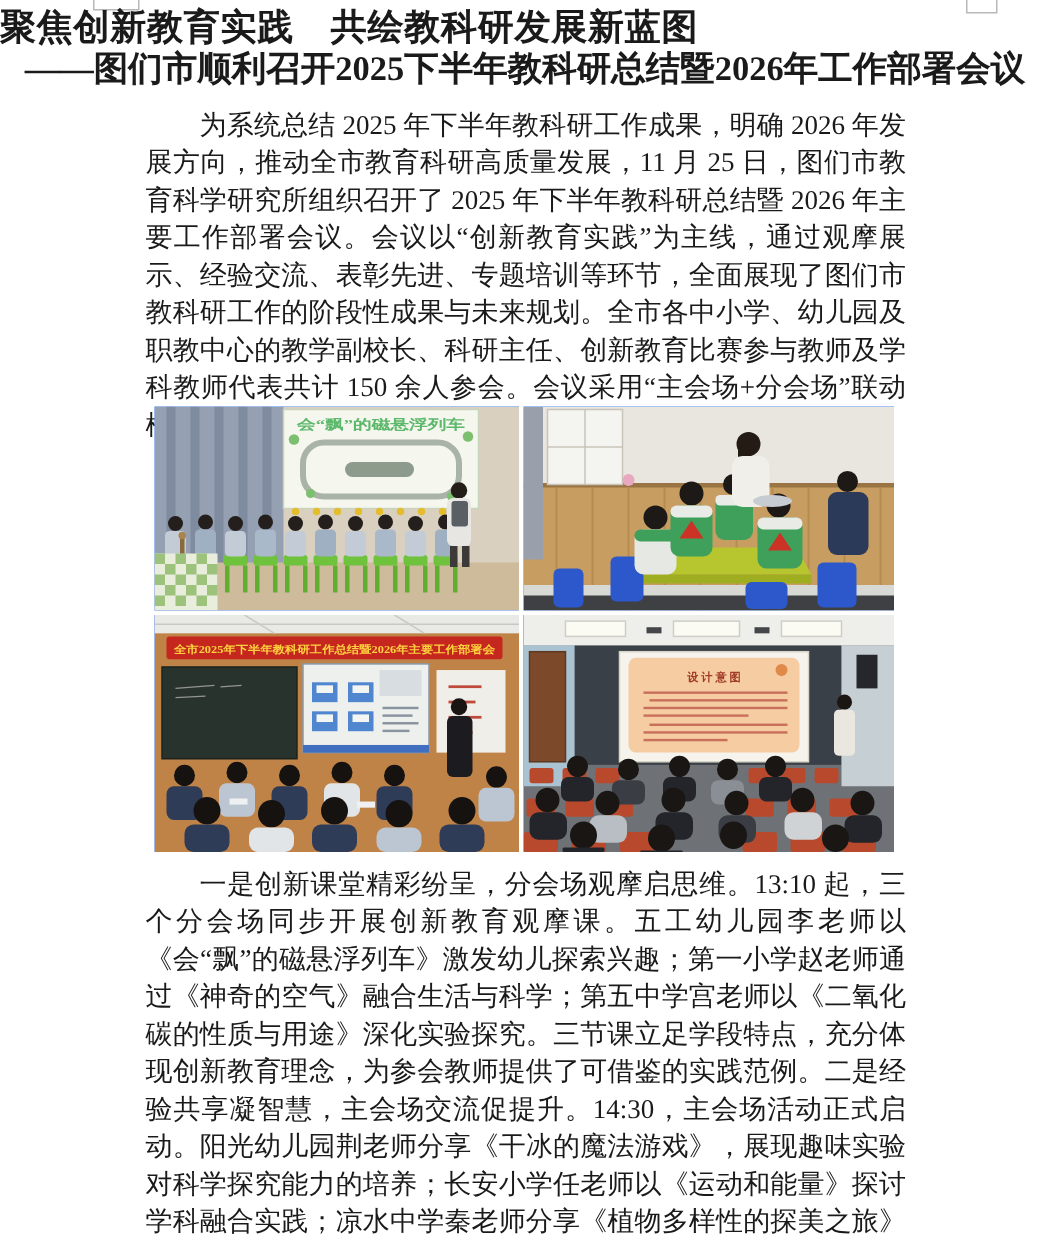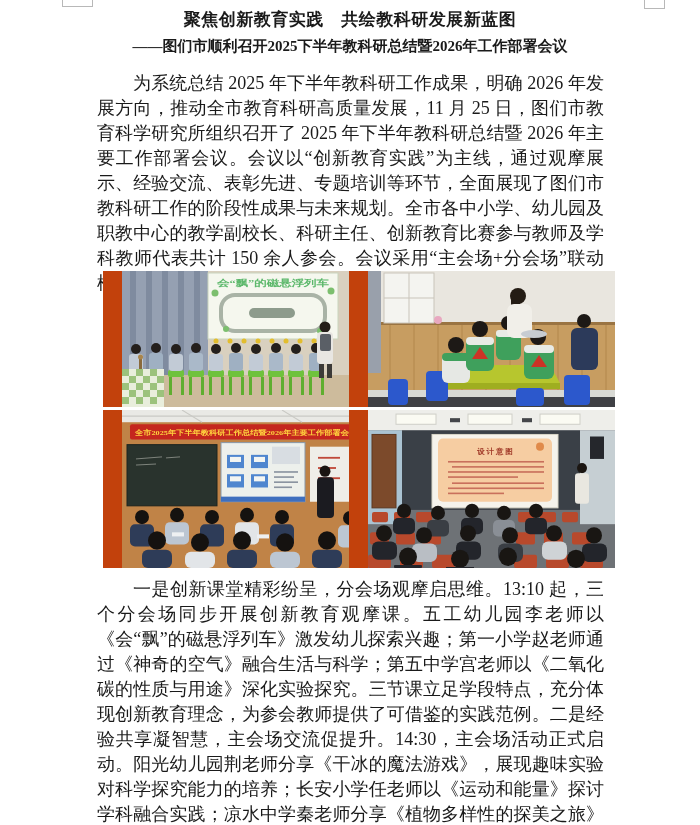--- a/index.html
+++ b/index.html
@@ -4,40 +4,40 @@
 <style>
   html,body{margin:0;padding:0;}
   body{
     width:700px;height:825px;background:#ffffff;position:relative;overflow:hidden;
     font-family:"Liberation Serif","DejaVu Serif",serif;color:#1a1a1a;
   }
   .edge-artifact{position:absolute;background:#ffffff;border:1px solid #b8b8b8;}
   .edge-artifact.left{left:62px;top:-4px;width:29px;height:9px;}
   .edge-artifact.right{left:644px;top:-5px;width:19px;height:12px;}
   .doc-title{
-    position:absolute;top:6px;left:0;width:700px;text-align:center;
-    font-size:17px;font-weight:bold;line-height:27px;letter-spacing:0.5px;
+    position:absolute;top:6px;left:0;width:700px;text-align:left;
+    font-size:24px;font-weight:bold;line-height:27px;letter-spacing:0.5px;
   }
   .doc-subtitle{
     position:absolute;top:34px;left:0;width:700px;text-align:center;
-    font-size:15px;font-weight:bold;line-height:24px;
+    font-size:23px;font-weight:bold;line-height:24px;
   }
   .para{
     position:absolute;left:97px;width:507px;
     font-size:18px;line-height:25px;text-align:justify;text-indent:2em;
     word-break:break-all;
   }
   .para .bold{font-weight:normal;}
   #para1{top:71px;}
   #para2{top:577px;}
   .photo-grid{
     position:absolute;left:103px;top:271px;width:493px;height:297px;
     display:grid;grid-template-columns:243px 247px;grid-template-rows:136px 158px;gap:3px;
   }
-  .photo{width:100%;height:100%;overflow:hidden;background:#c2410c;padding-left:19px;}
+  .photo{width:100%;height:100%;overflow:hidden;background:#3b82f6;}
   .photo svg{display:block;width:100%;height:100%;}
 </style>
 </head>
 <body>
 
 <div class="edge-artifact left"></div>
 <div class="edge-artifact right"></div>
 
 <div class="doc-title">聚焦创新教育实践　共绘教科研发展新蓝图</div>
 <div class="doc-subtitle">——图们市顺利召开2025下半年教科研总结暨2026年工作部署会议</div>

